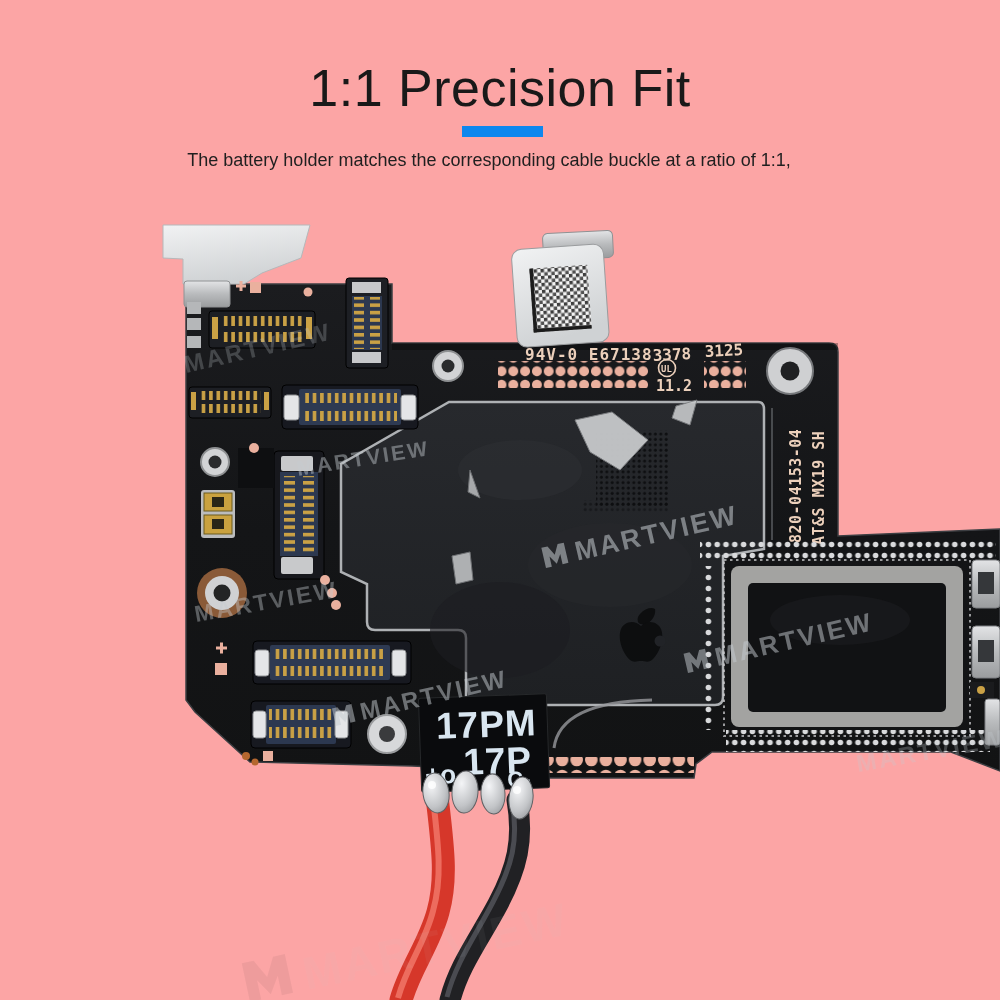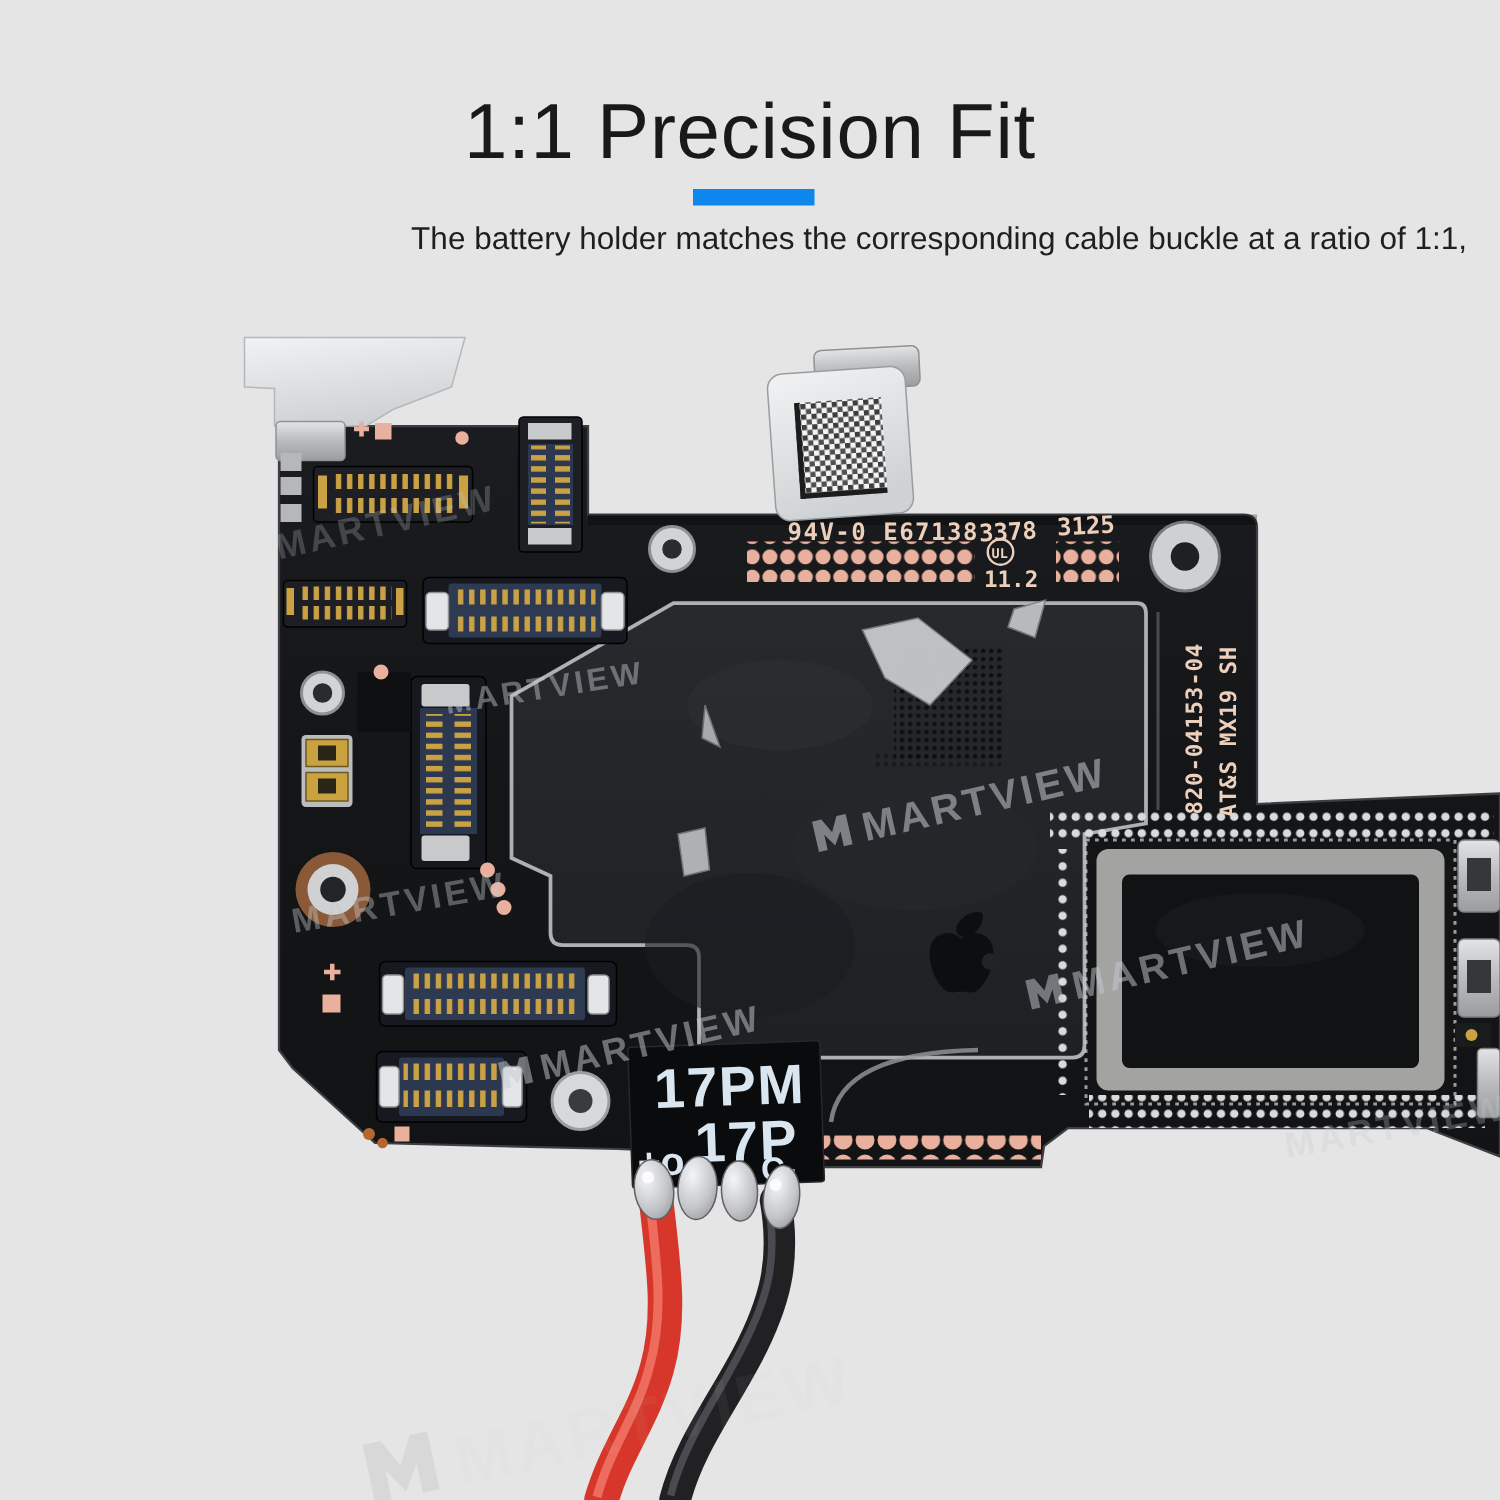--- a/index.html
+++ b/index.html
@@ -1,22 +1,22 @@
 <!DOCTYPE html>
 <html><head>
 <meta charset="utf-8">
 <style>
   html,body{margin:0;padding:0;background:#fff;}
-  .stage{position:relative;width:1000px;height:1000px;background:#e5e5e5;overflow:hidden;
+  .stage{position:relative;width:1000px;height:1000px;background:#fca5a5;overflow:hidden;
          font-family:"Liberation Sans",sans-serif;}
   .title{position:absolute;top:58px;left:0;width:1000px;text-align:center;margin:0;
          font-size:52px;font-weight:400;letter-spacing:0.5px;color:#191919;}
   .accent-bar{position:absolute;top:126px;left:462px;width:81px;height:11px;}
-  .desc{position:absolute;top:147px;left:0;width:978px;text-align:right;margin:0;
-        font-size:21px;line-height:26.5px;color:#1f1f1f;font-weight:400;}
+  .desc{position:absolute;top:147px;left:0;width:978px;text-align:center;margin:0;
+        font-size:18px;line-height:26.5px;color:#1f1f1f;font-weight:400;}
   .photo-svg{position:absolute;top:0;left:0;}
   svg text{user-select:none;}
   .silk{font-family:"DejaVu Sans Mono",monospace;font-weight:bold;fill:#ecd0bb;}
   .wm{font-family:"Liberation Sans",sans-serif;font-weight:bold;fill:#c6ccd1;letter-spacing:2.5px;}
   .adp{font-family:"Liberation Sans",sans-serif;font-weight:bold;fill:#d9e6f0;}
 </style>
 </head>
 <body>
 
 <div class="stage">

